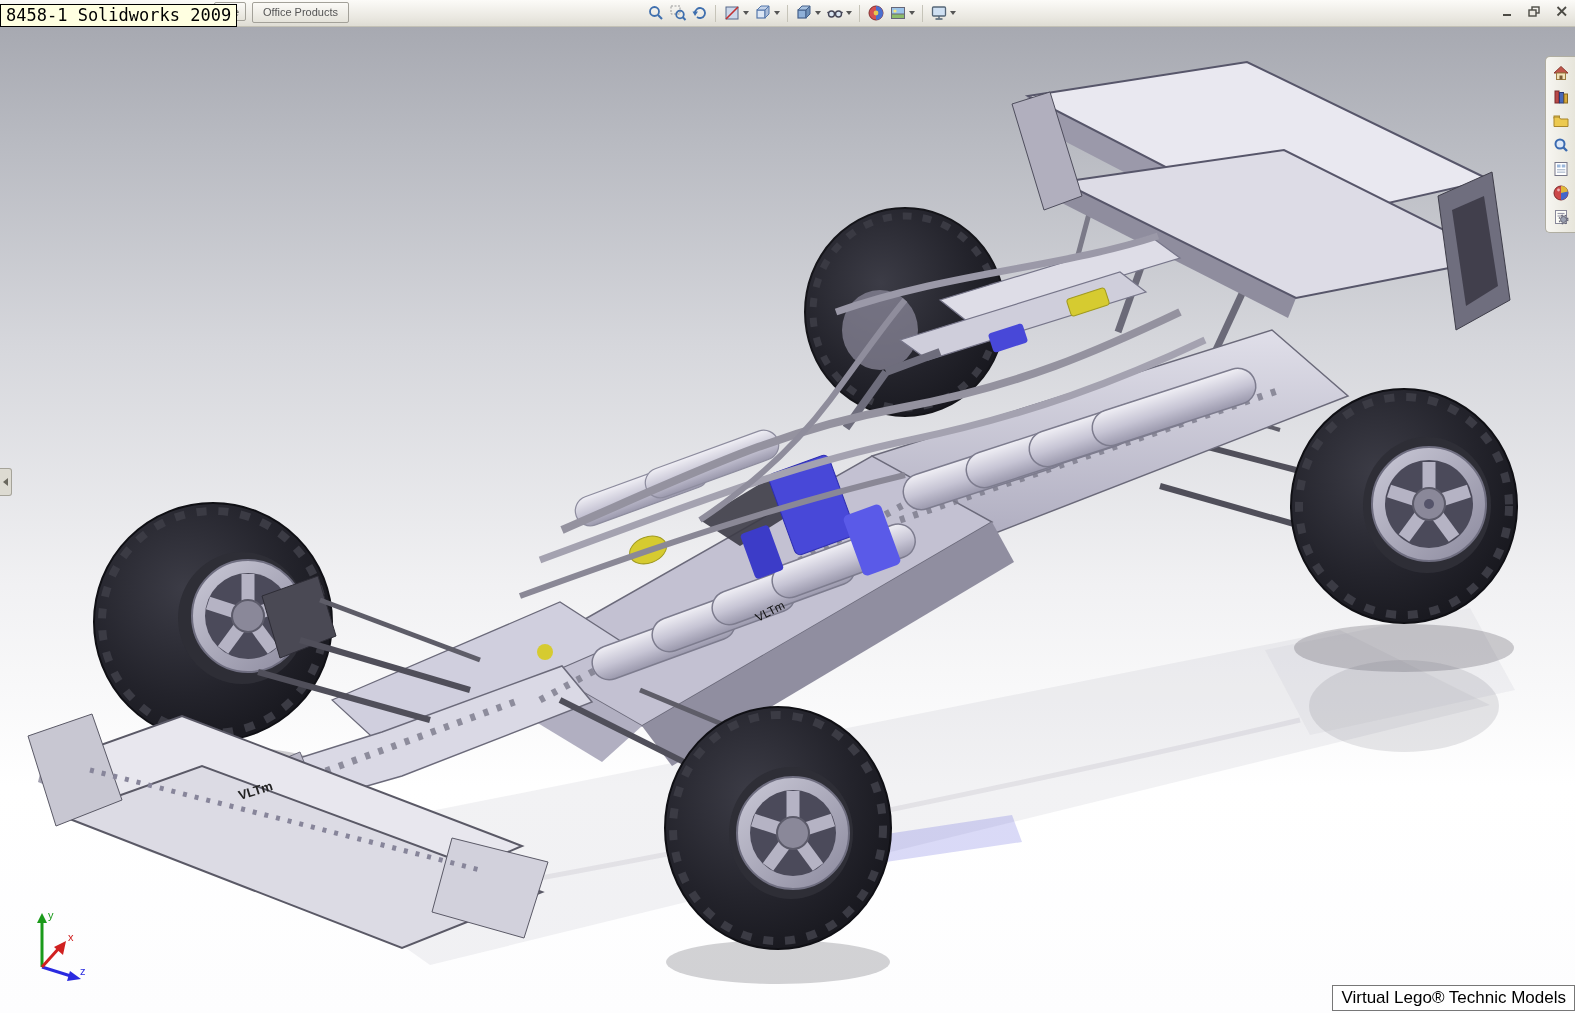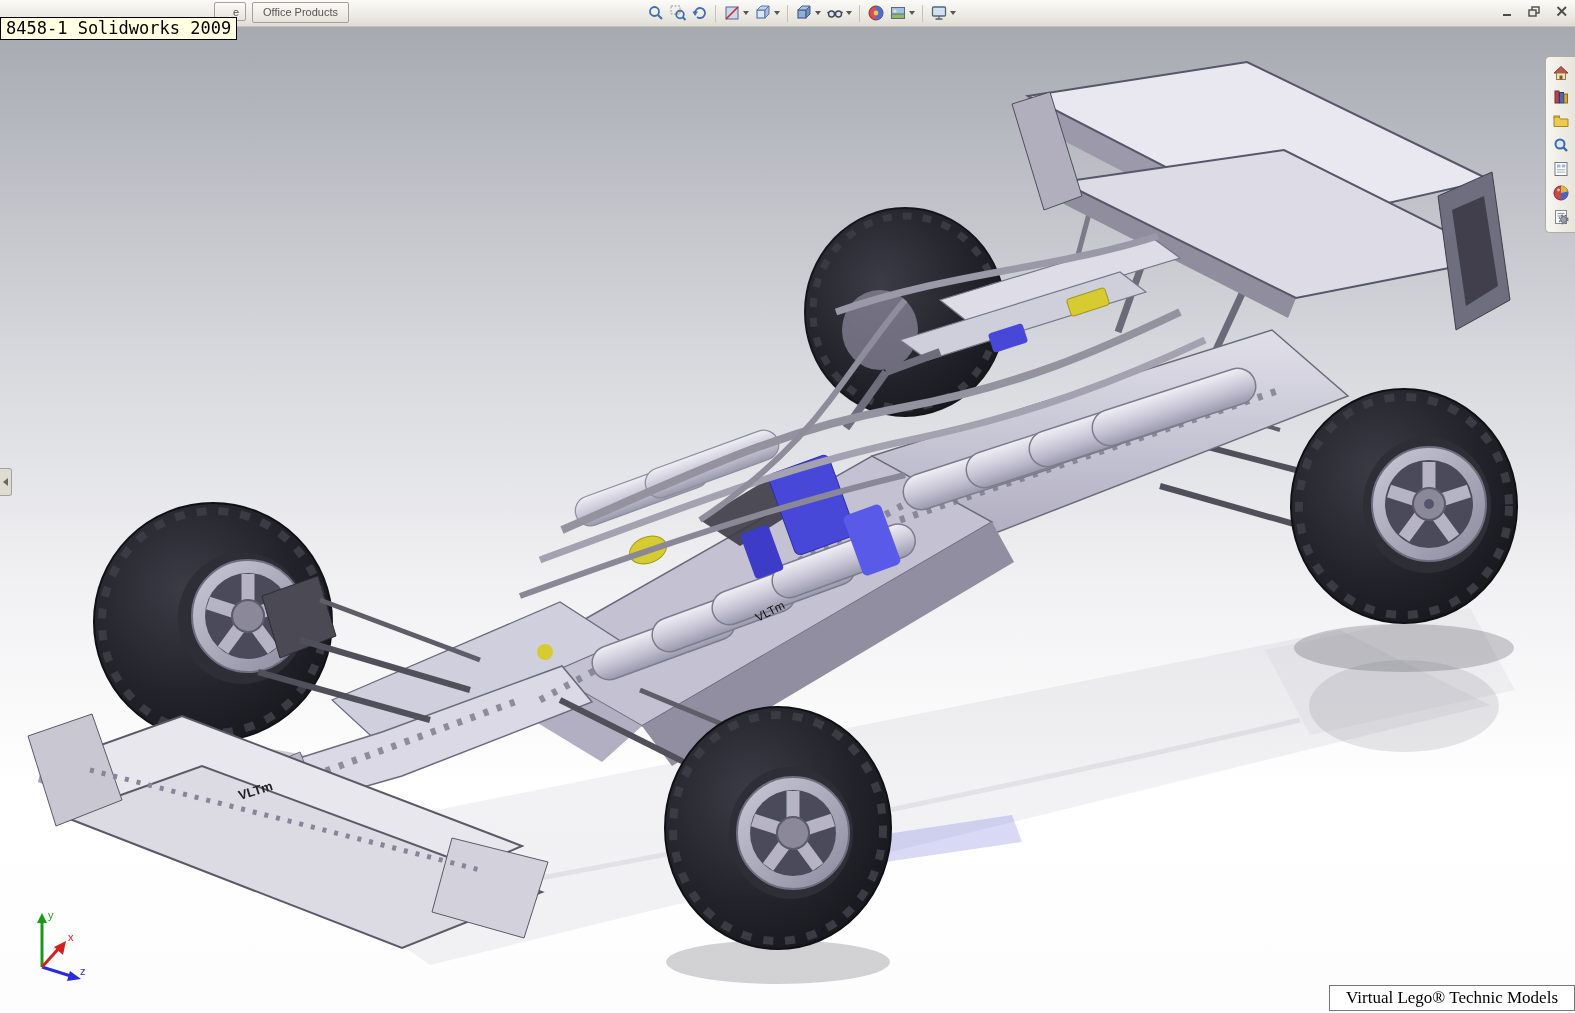--- a/index.html
+++ b/index.html
@@ -1,19 +1,19 @@
 <!DOCTYPE html>
 <html><head>
 <meta charset="utf-8">
 <style>
   html,body{margin:0;padding:0;width:1575px;height:1013px;overflow:hidden;
     font-family:"Liberation Sans",sans-serif;background:#fff;position:relative;}
   .topbar{position:absolute;top:0;left:0;right:0;height:26px;
     background:linear-gradient(#fcfbf8,#e9e7e0 70%,#dfddd4);border-bottom:1px solid #c3c1b6;z-index:4;}
-  .tooltip{position:absolute;top:17px;left:0;height:21px;line-height:21px;background:#ffffe1;
+  .tooltip{position:absolute;top:4px;left:0;height:21px;line-height:21px;background:#ffffe1;
     border:1px solid #000;color:#000;font-family:"DejaVu Sans Mono",monospace;font-size:17px;
     padding:0 5px;z-index:20;white-space:nowrap;}
   .ptab{position:absolute;left:214px;top:2px;height:19px;line-height:19px;width:32px;
     border:1px solid #a3a199;border-radius:2px;background:linear-gradient(#fbfaf7,#e5e3da);
     font-size:11px;color:#555;text-align:right;padding:0 6px 0 0;box-sizing:border-box;z-index:5;}
   .otab{position:absolute;left:252px;top:2px;height:19px;line-height:19px;
     border:1px solid #a3a199;border-radius:2px;background:linear-gradient(#fbfaf7,#e5e3da);
     font-size:11px;color:#555;padding:0 10px;z-index:5;text-align:center;}
   .cicons{position:absolute;left:645px;top:3px;display:flex;align-items:center;gap:1px;z-index:5;}
   .tbi{width:21px;height:20px;display:flex;align-items:center;justify-content:center;border-radius:2px;}
@@ -23,21 +23,21 @@
   .wctrl{position:absolute;right:6px;top:5px;display:flex;gap:12px;z-index:5;}
   .wbtn{width:15px;height:13px;display:flex;align-items:center;justify-content:center;}
   .viewport{position:absolute;left:0;right:0;top:26px;bottom:0;
     background:linear-gradient(180deg,#a7a9b1 0px,#b9bbc2 120px,#d6d7dc 320px,#f1f1f3 560px,#ffffff 760px,#fdfdfe 100%);}
   .viewport svg.car{position:absolute;left:0;top:0;}
   .taskpane{position:absolute;right:0;top:56px;width:29px;z-index:6;
     background:linear-gradient(90deg,#f7f6f1,#e7e5db);border:1px solid #b0aea2;border-right:none;
     border-radius:5px 0 0 5px;display:flex;flex-direction:column;align-items:center;gap:5px;padding:6px 0;}
   .tpi{width:19px;height:19px;display:flex;align-items:center;justify-content:center;}
   .watermark{position:absolute;right:0;bottom:2px;background:#fff;border:1px solid #777;
-    font-family:Liberation Serif, serif;font-size:17px;color:#000;padding:2px 16px;z-index:8;white-space:nowrap;}
+    font-family:Liberation Sans, sans-serif;font-size:17px;color:#000;padding:2px 8px;z-index:8;white-space:nowrap;}
   .triad{position:absolute;left:20px;bottom:28px;z-index:7;}
   .collapse{position:absolute;left:0;top:468px;width:11px;height:26px;background:#dddbd2;
     border:1px solid #a5a399;border-left:none;border-radius:0 3px 3px 0;z-index:7;
     display:flex;align-items:center;justify-content:center;}
   .tri-left{width:0;height:0;border-top:4px solid transparent;border-bottom:4px solid transparent;
     border-right:5px solid #6a685e;}
 </style>
 </head>
 <body>
 

